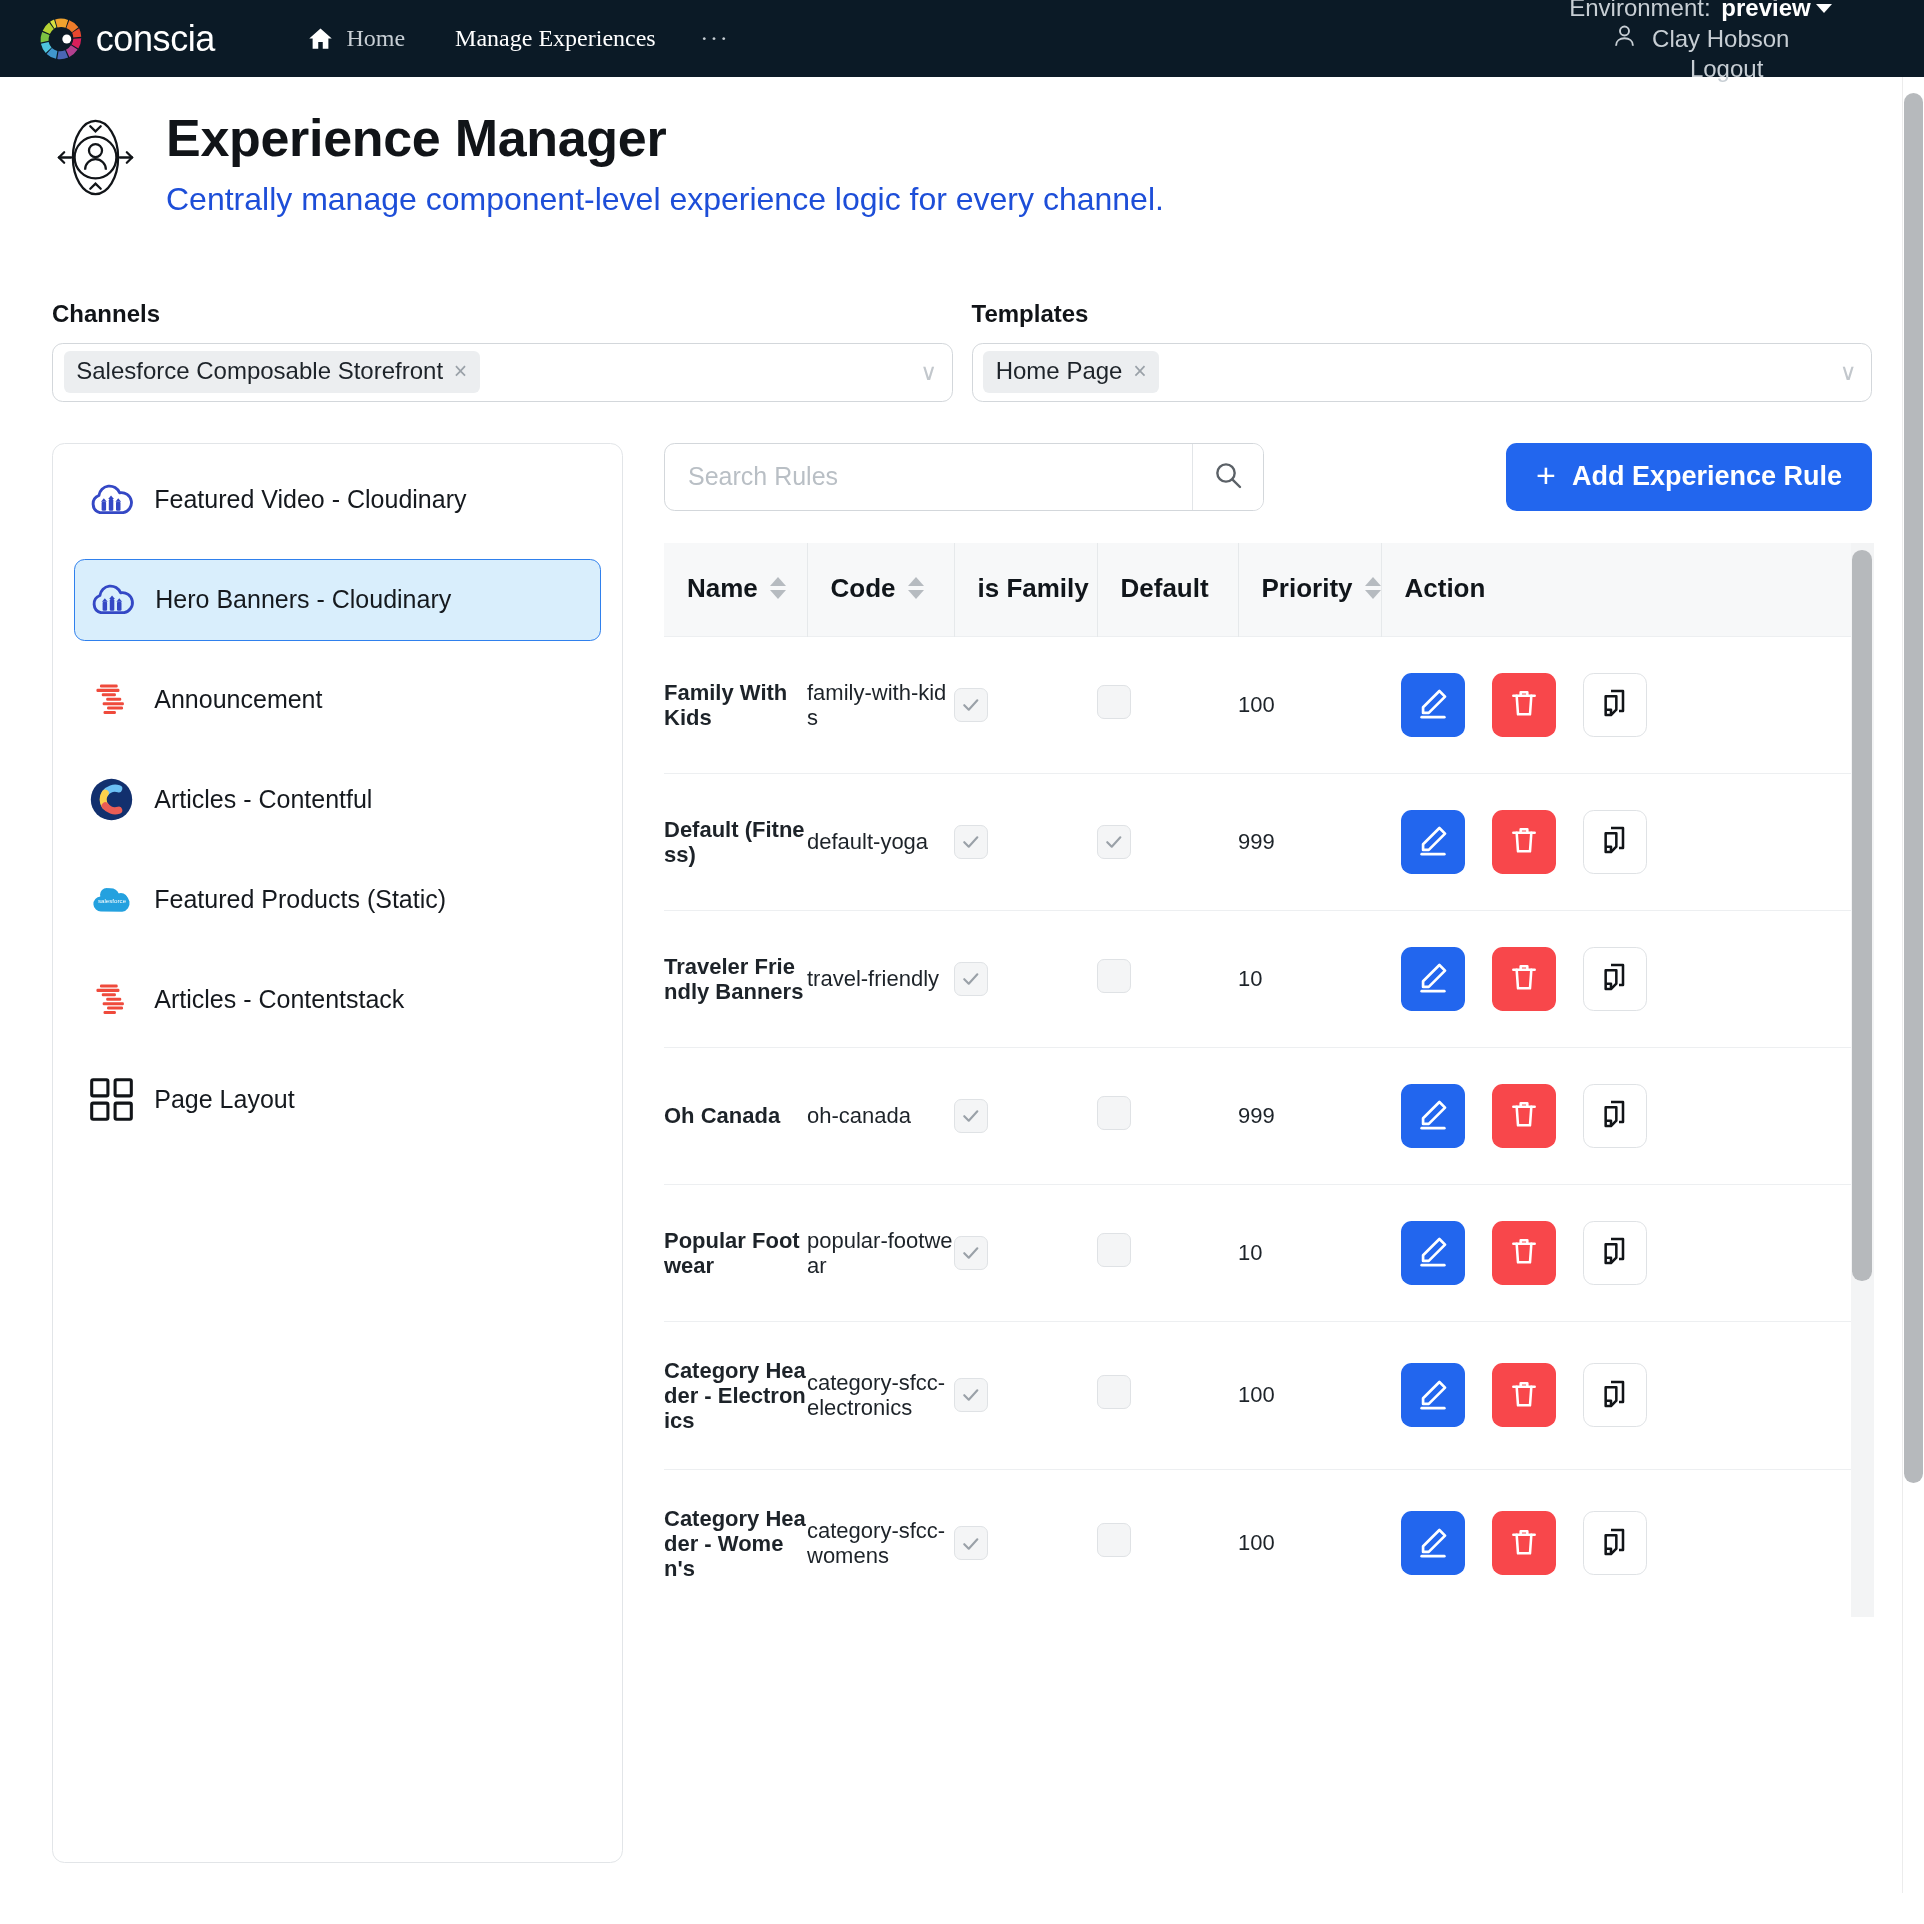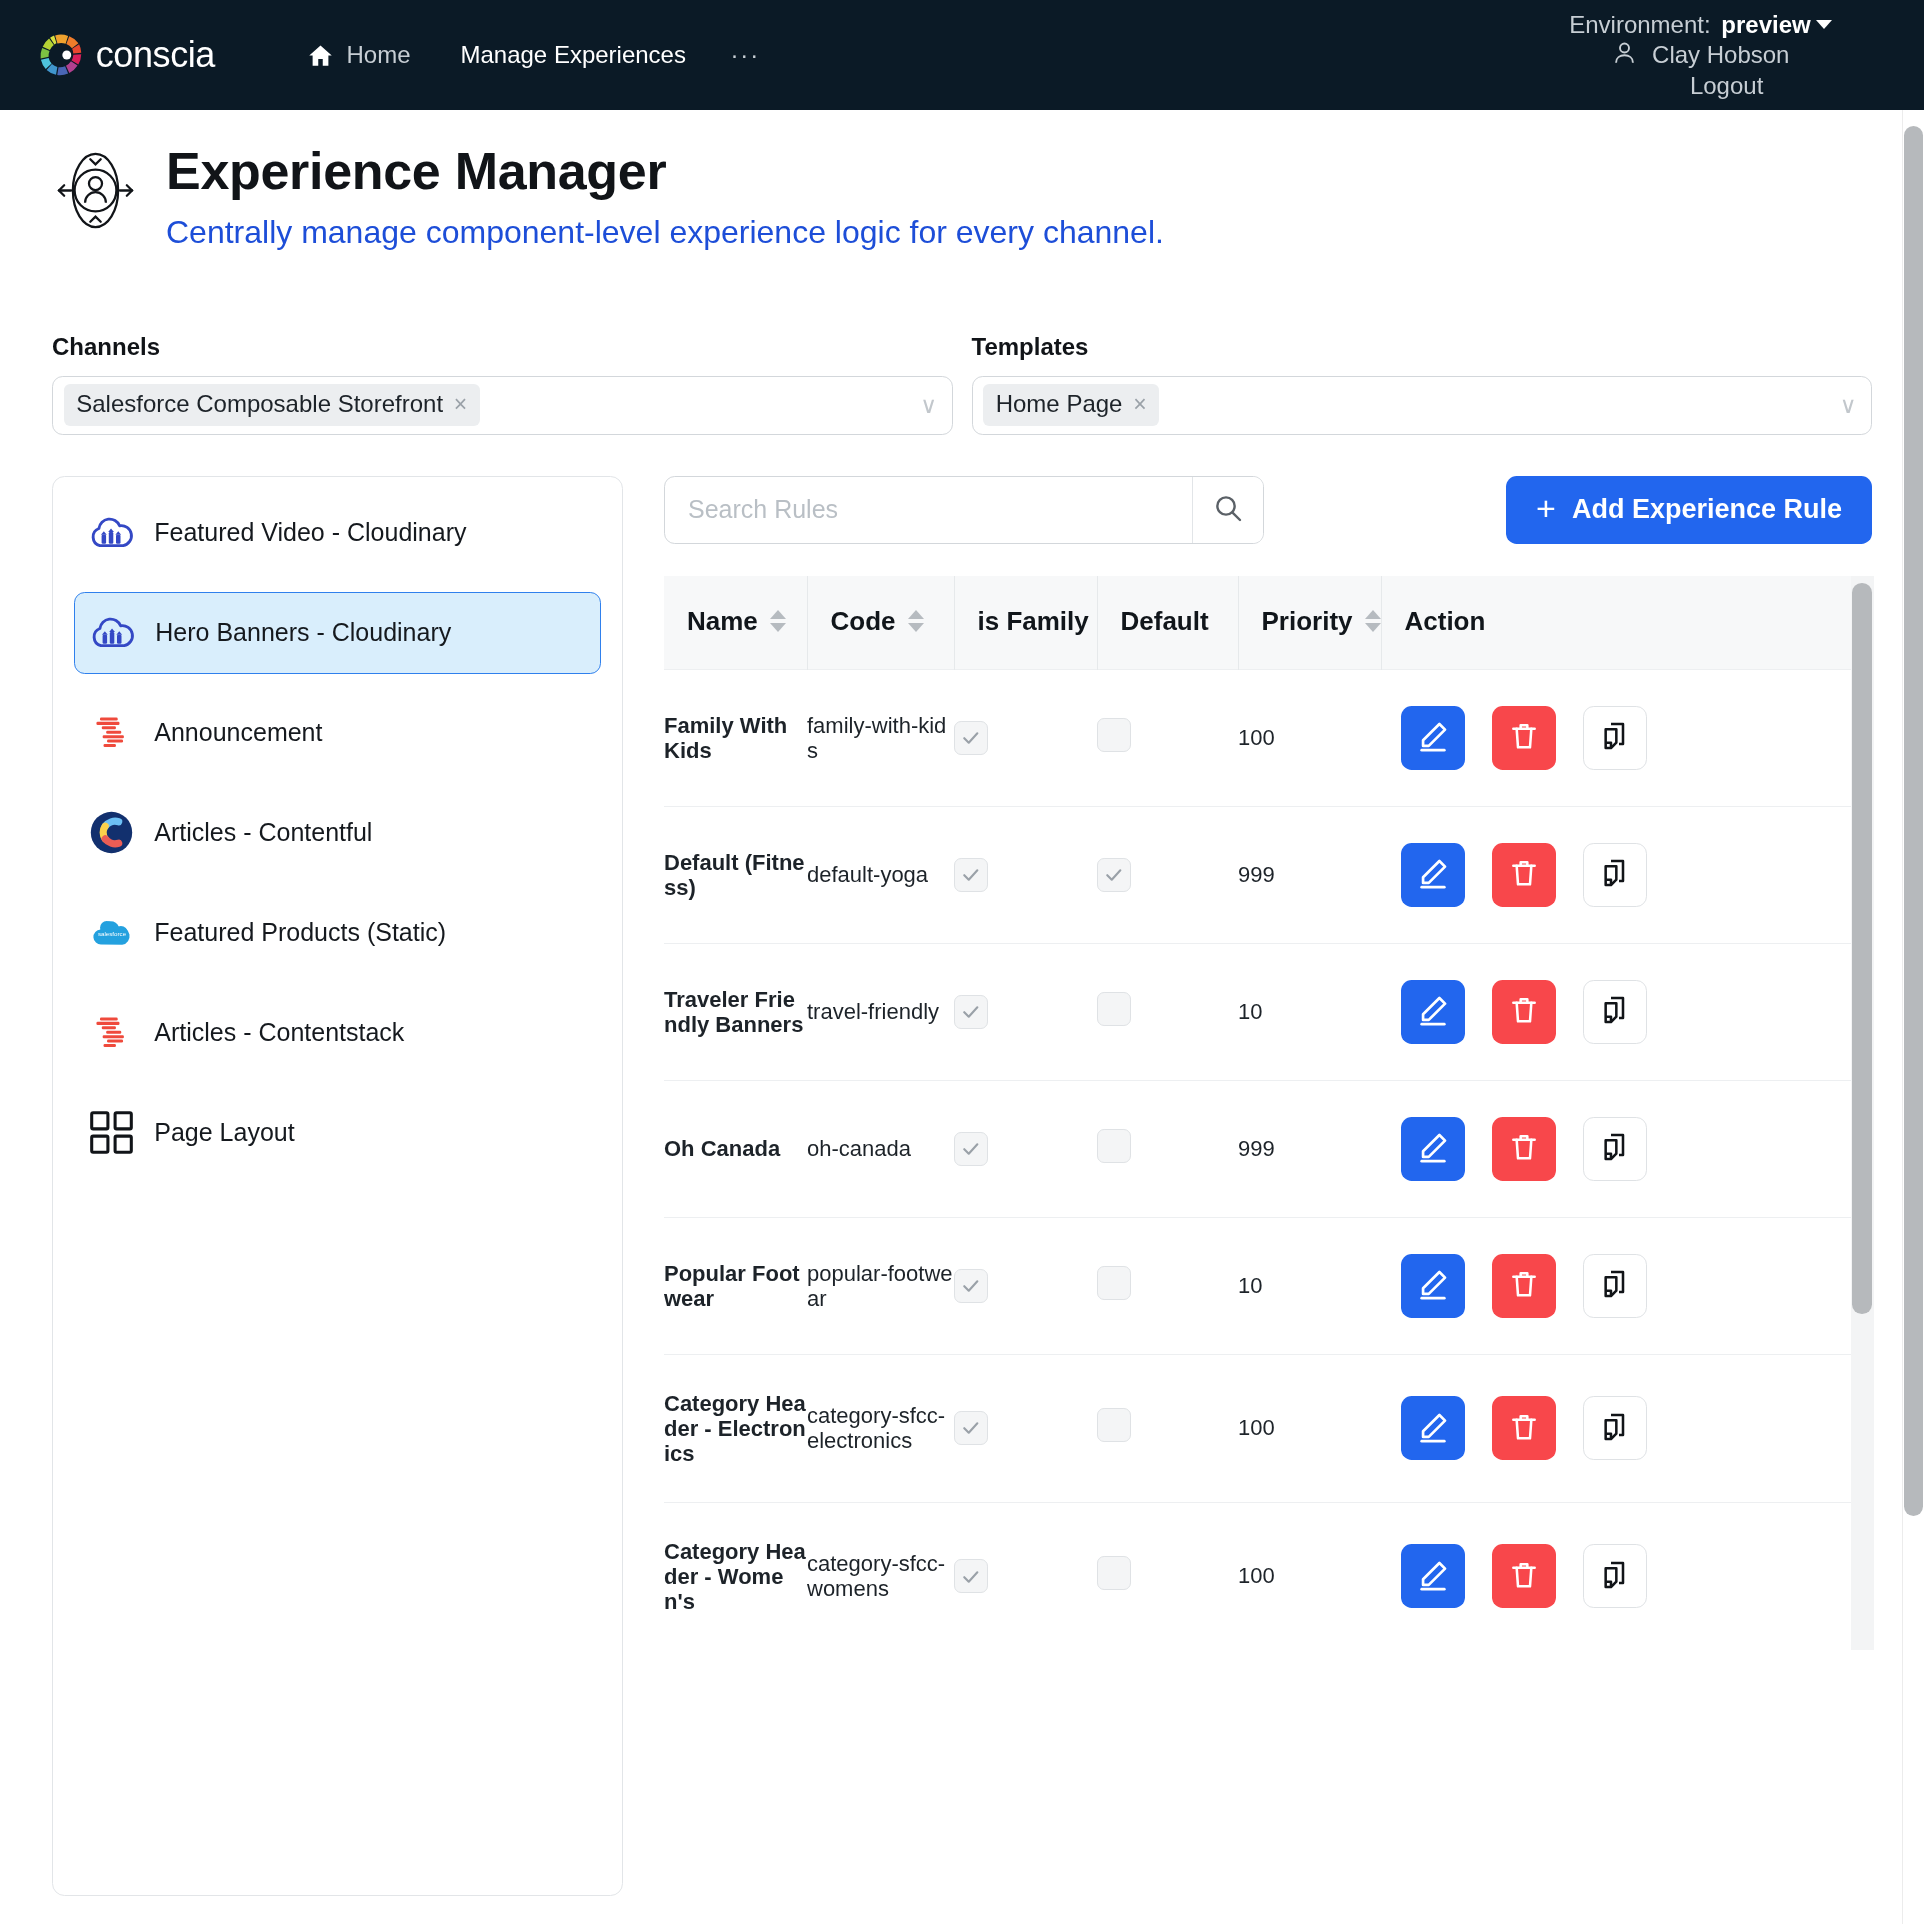--- a/index.html
+++ b/index.html
@@ -5,33 +5,33 @@
   * { box-sizing: border-box; margin: 0; padding: 0; }
   html, body {
     width: 1925px; height: 1925px;
     font-family: "Liberation Sans", sans-serif;
     background: #ffffff;
     overflow: hidden;
   }
 
   
   .topnav{
-    height: 110px;
+    height: 77px;
     background: #0b1a26;
     display: flex;
     align-items: center;
     padding: 0 41px 0 37px;
     position: relative;
     z-index: 5;
   }
   .logo-wrap{ display:flex; align-items:center; gap:10.7px; }
   .logo-mark{ width:48px; height:48px; position:relative; flex:0 0 auto;}
   .logo-text{ color:#fff; font-size:36px; letter-spacing:-0.4px; font-weight:400; }
 
-  .nav-links{ display:flex; align-items:center; gap:0; margin-left:67px; }
+  .nav-links{ display:flex; align-items:center; gap:0; margin-left:67px;font-family:Liberation Serif, serif; }
   .nav-item{
     color:#c7ced4; font-size:24px; padding:0 25px; display:flex;
     align-items:center; gap:12.5px; white-space:nowrap;
   }
   .nav-item.active{ color:#ffffff; }
   .nav-dots{ color:#c7ced4; font-size:24px; padding:0 19.6px; letter-spacing:1.8px; }
   .home-icon svg{ display:block; }
 
   .nav-right{ margin-left:auto; display:flex; align-items:center; gap:0;flex-direction:column; }
   .env-block{ color:#c7ced4; font-size:24px; display:flex; align-items:center; gap:10.7px; padding-right:52px;}

